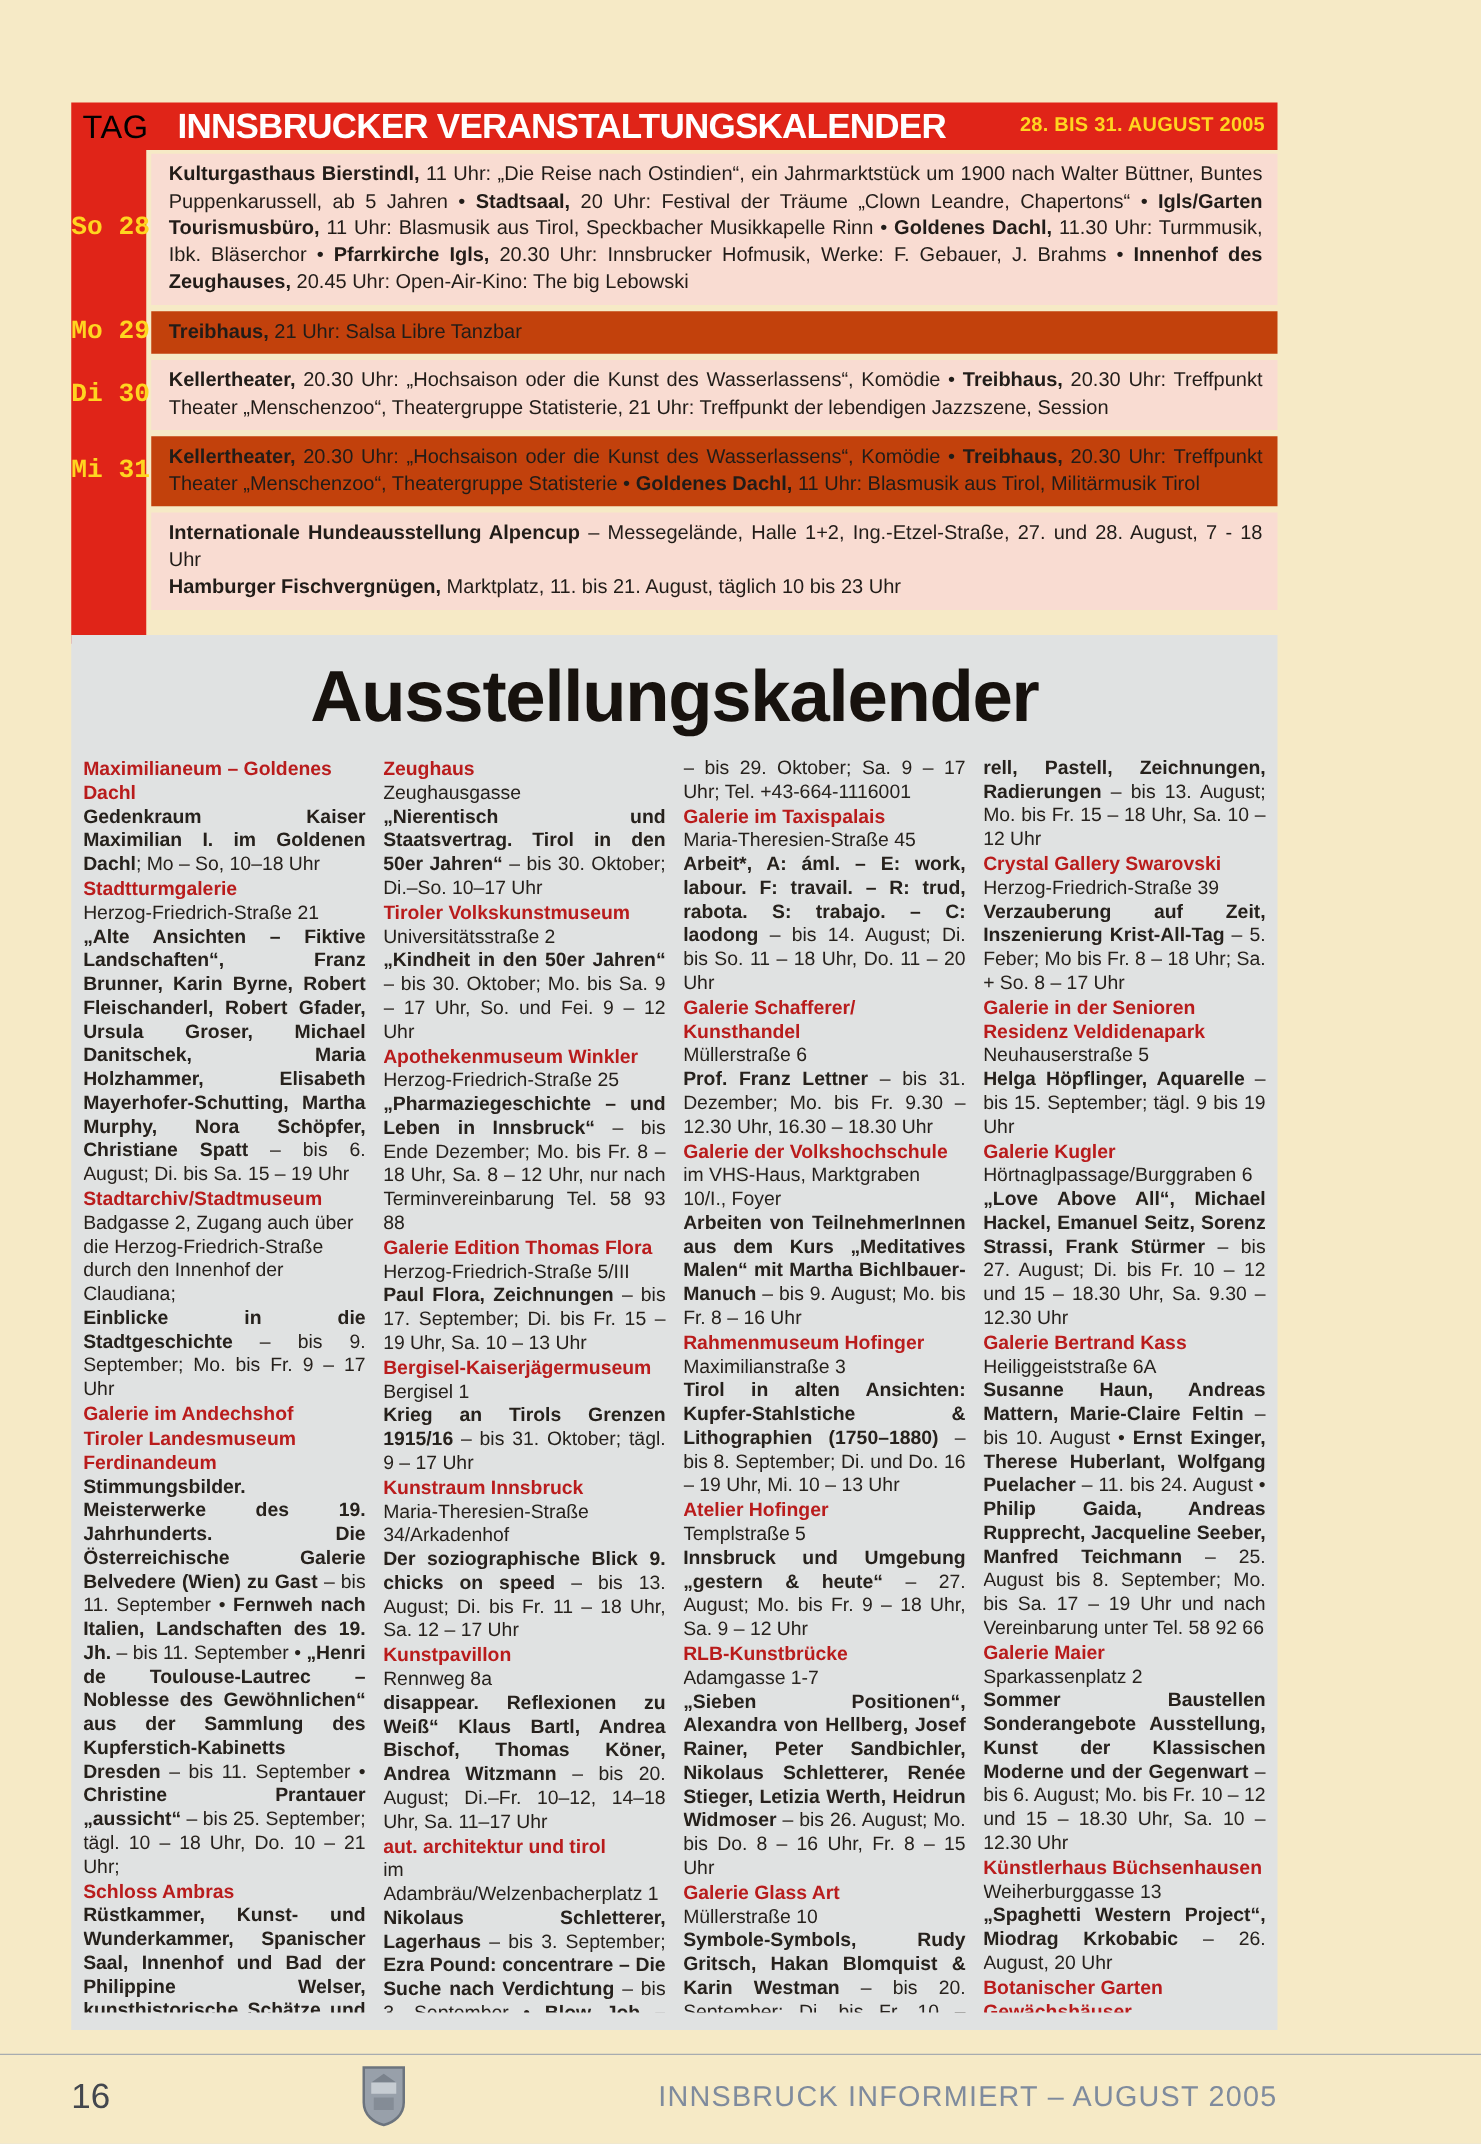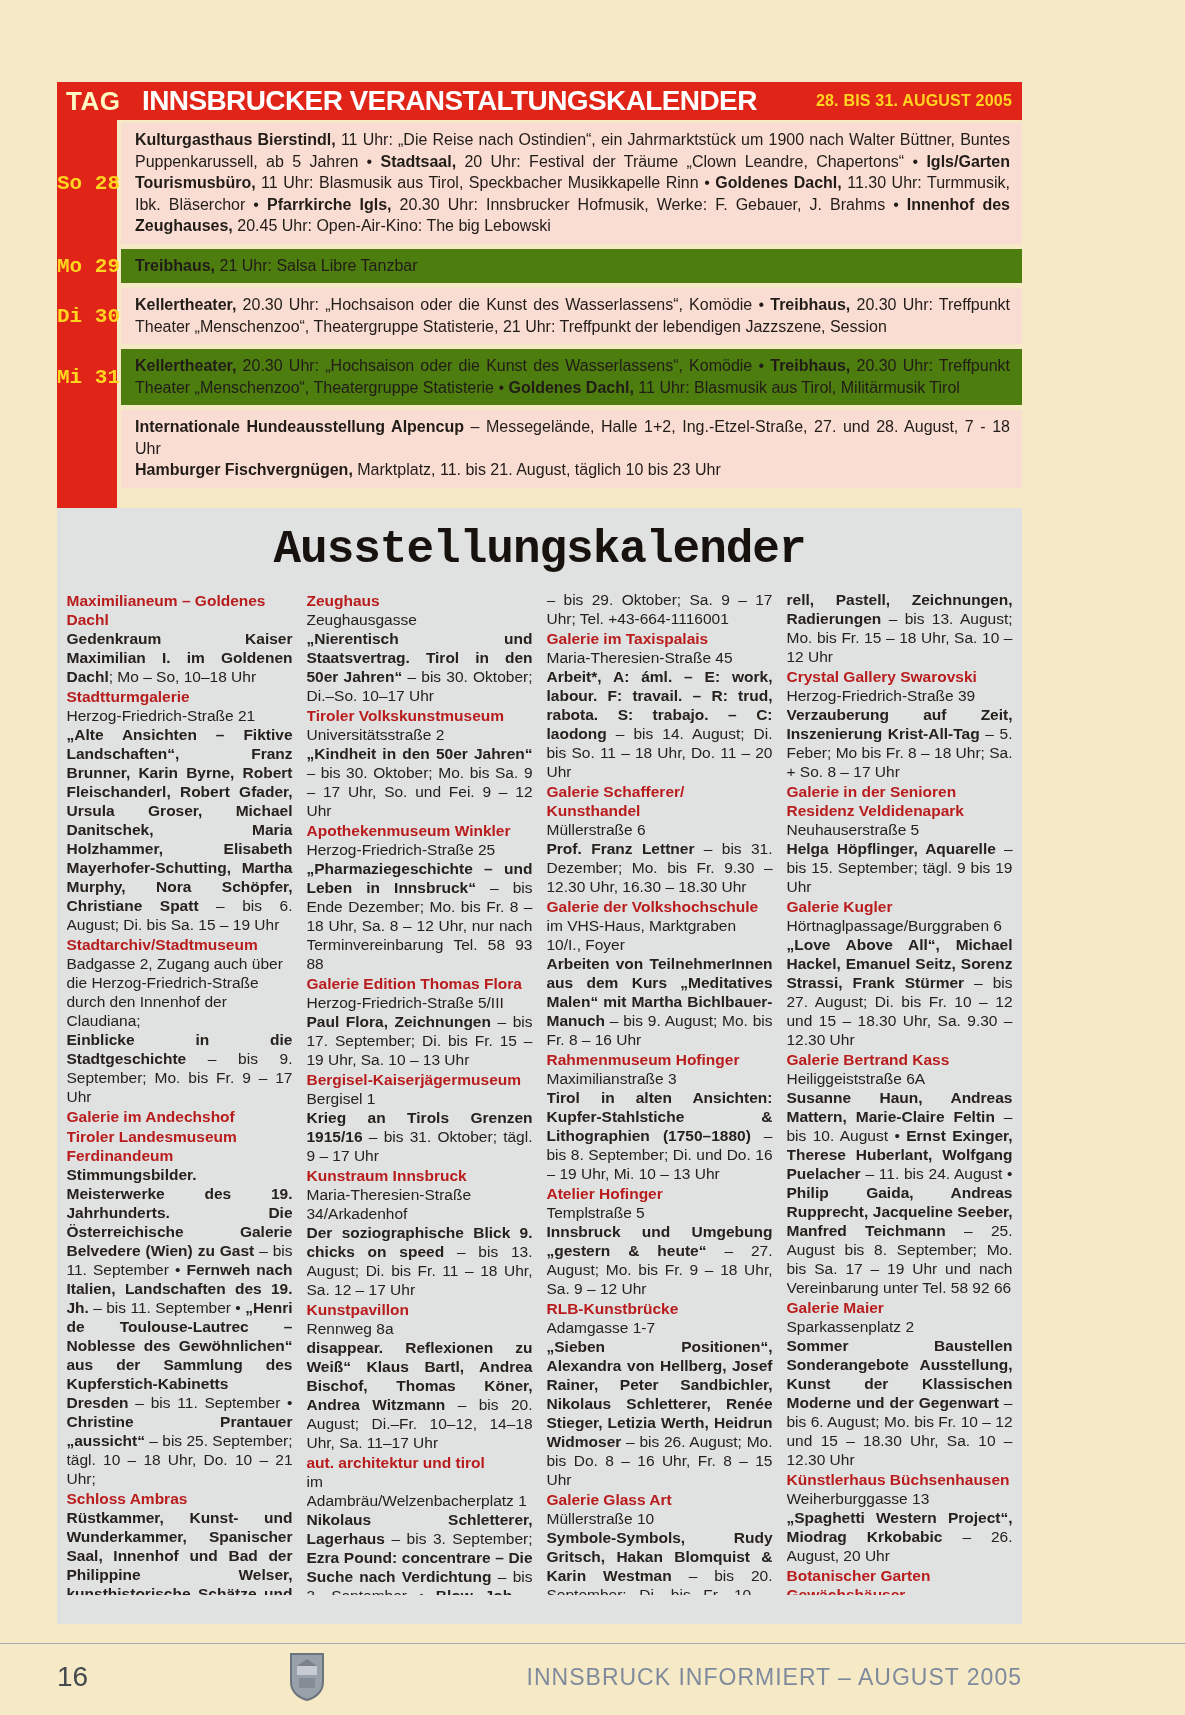--- a/index.html
+++ b/index.html
@@ -5,40 +5,40 @@
   html,body{margin:0;padding:0}
   body{
     width:1185px;height:1715px;position:relative;overflow:hidden;
     background:#f6eac6;
     font-family:"Liberation Sans",sans-serif;
     -webkit-hyphens:auto;hyphens:auto;
   }
   
   .calendar{position:absolute;left:57px;top:82px;width:965px}
   .cal-head{display:flex;align-items:center;background:#e02418;height:38px;padding:0 10px 0 9px;box-sizing:border-box}
-  .tag{color:#fef9c3;font-weight:bold;font-size:26px;width:76px;letter-spacing:.5px}
+  .tag{color:#000000;font-weight:normal;font-size:26px;width:76px;letter-spacing:.5px}
   .cal-title{color:#ffffff;font-weight:bold;font-size:28px;letter-spacing:-.6px;white-space:nowrap}
   .cal-range{margin-left:auto;color:#ffd520;font-weight:bold;font-size:16px;letter-spacing:.2px;white-space:nowrap}
   .cal-body{position:relative;padding-left:64px;padding-top:3px;padding-bottom:22px}
   .day-strip{position:absolute;left:0;top:0;bottom:0;width:60px;background:#e02418}
   .cal-row{position:relative;margin-bottom:5px;padding:6px 12px 7px 14px}
   .tone-pink{background:#f9dcd2}
-  .tone-cream{background:#4d7c0f}
+  .tone-cream{background:#c2410c}
   .day{
     position:absolute;left:-64px;top:50%;transform:translateY(-50%);
     width:60px;text-align:center;color:#ffd520;
     font-family:Liberation Mono, monospace;font-weight:bold;font-size:21px;white-space:nowrap;
   }
   .events{margin:0;font-size:16px;line-height:21.5px;text-align:justify;color:#211c18}
   .b{font-weight:bold}
   
   .exhibitions{position:absolute;left:57px;top:508px;width:965px;height:1116px;background:#e0e2e2;overflow:hidden}
   .ex-title{
     margin:16px 0 0;text-align:center;
-    font-family:Liberation Mono, monospace;font-weight:bold;font-size:46px;letter-spacing:-1px;color:#17120e;
+    font-family:Liberation Sans, sans-serif;font-weight:bold;font-size:58px;letter-spacing:-1px;color:#17120e;
   }
   .ex-cols{display:flex;gap:14px;padding:14px 9px 0;justify-content:center}
   .ex-col{width:226px;height:1005px;overflow:hidden}
   .ex-h{color:#b91c1c;font-weight:bold;font-size:15.5px;line-height:19px;margin-top:1px}
   .ex-a{font-size:15.5px;line-height:19px;color:#26211c}
   .ex-b{margin:0;font-size:15.5px;line-height:19px;text-align:justify;color:#26211c}
   
   .footer-line{position:absolute;left:0;top:1643px;width:100%;border-top:1.5px solid #a8acb0}
   .footer{position:absolute;left:57px;top:1652px;width:965px;display:flex;align-items:center;justify-content:space-between}
   .pageno{font-size:28px;color:#43474e}

